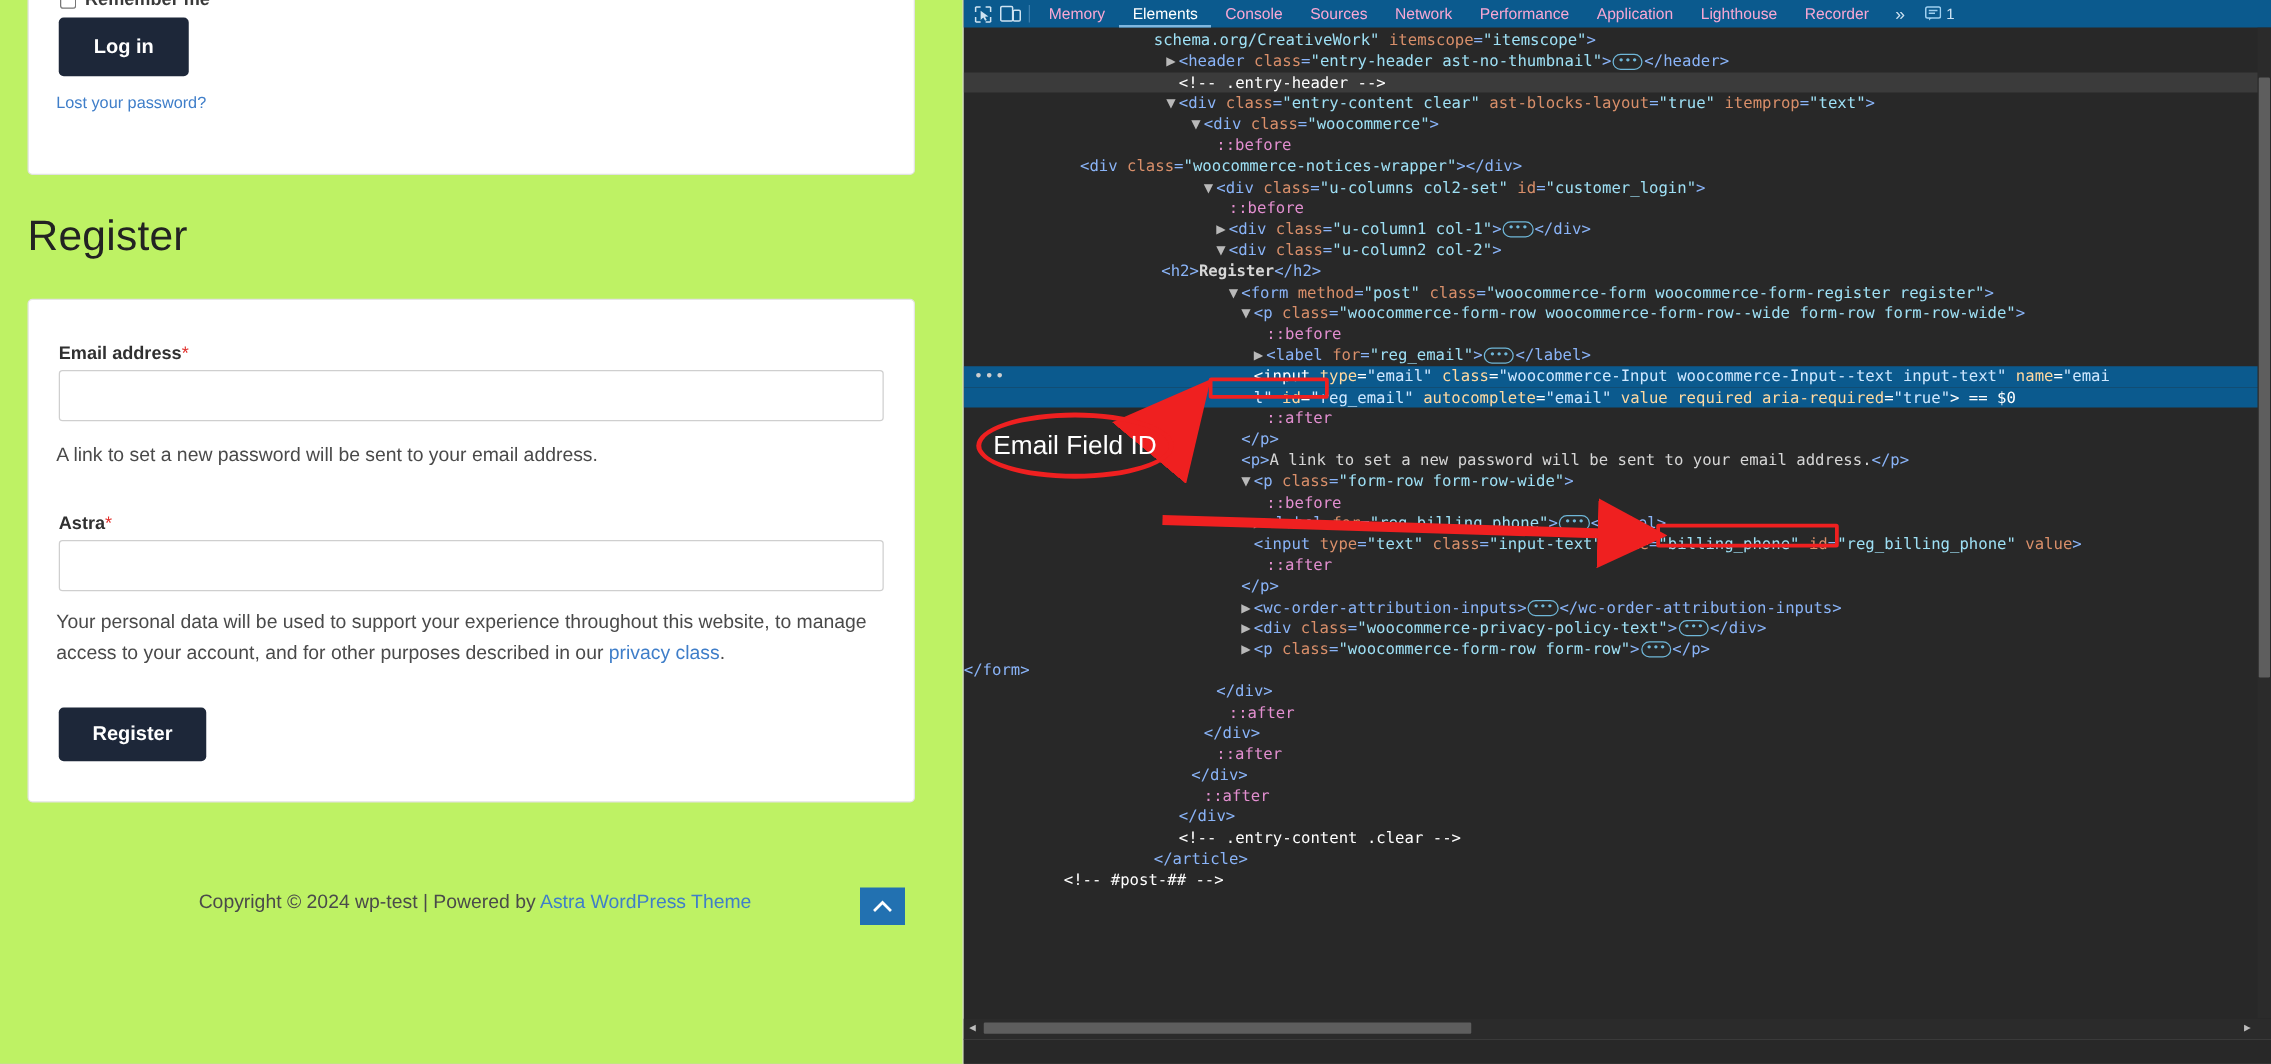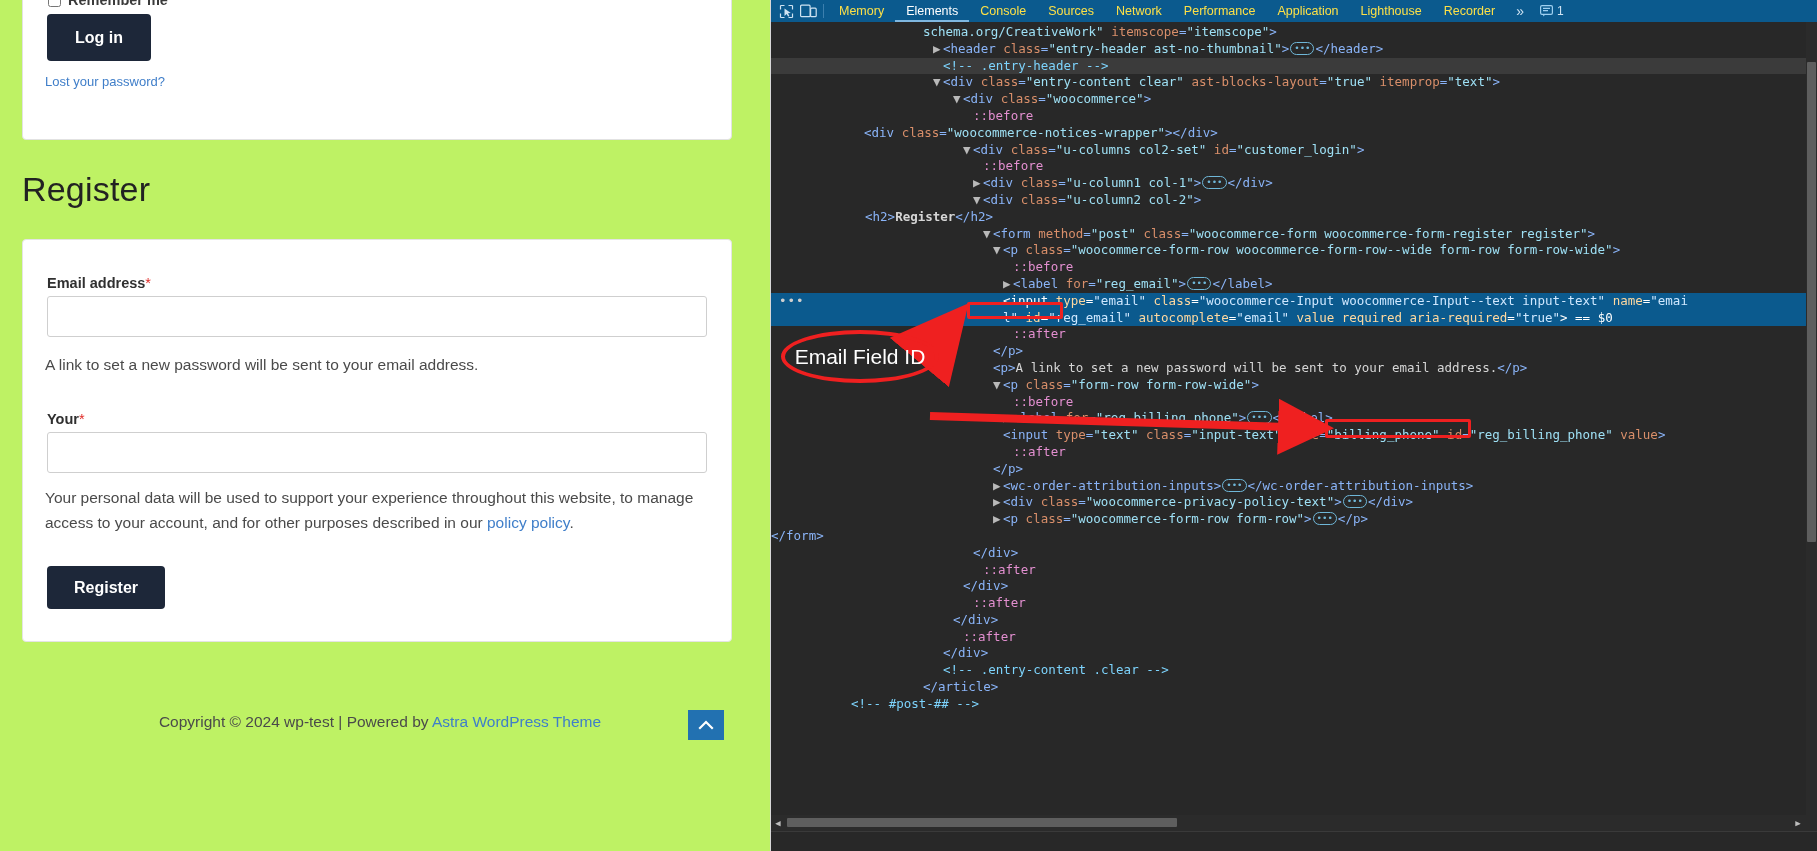--- a/index.html
+++ b/index.html
@@ -91,21 +91,21 @@
   }
   .dt-toolbar {
     height:22px; background:#0b5a8e; display:flex; align-items:center;
     flex:0 0 22px; padding-left:4px; position:relative;
   }
   .tool-icon { width:22px; height:18px; display:flex; align-items:center; justify-content:center; cursor:pointer; }
   .tool-icon svg { display:block; }
   .dt-sep { width:1px; height:14px; background:#3c7fae; margin:0 4px; }
   .dt-tabs { display:flex; align-items:center; height:22px; }
   .dt-tab {
-    color:#fde047; font-family:"Liberation Sans", sans-serif; font-size:12.5px;
+    color:#f9a8d4; font-family:"Liberation Sans", sans-serif; font-size:12.5px;
     padding:0 11px; line-height:22px; height:22px; cursor:pointer; white-space:nowrap;
   }
   .dt-tab.active { color:#ffffff; box-shadow: inset 0 -2px 0 #7fb7e0; }
   .dt-more { color:#cfe3f2; font-size:14px; padding:0 10px; cursor:pointer; font-family:"Liberation Sans", sans-serif;}
   .dt-issues { display:flex; align-items:center; gap:4px; padding:0 6px; cursor:pointer; }
   .dt-issues .cnt { color:#cfe3f2; font-size:12px; font-family:"Liberation Sans", sans-serif; }
 
   .dt-body { flex:1; display:flex; position:relative; overflow:hidden; }
   .dom-tree {
     flex:1; position:relative; overflow:hidden;
@@ -118,21 +118,21 @@
   .line.sel .tag, .line.sel .attr, .line.sel .val,
   .line.sel .txt, .line.sel .punc { color:#ffffff; }
   .line.sel .attr { color:#ffd9a0; }
   .line.sel .val  { color:#cfe8ff; }
 
   .tag   { color:#8ab4f8; }
   .attr  { color:#d98f6a; }
   .val   { color:#9ee0f5; }
   .punc  { color:#8ab4f8; }
   .txt   { color:#d6d6d6; }
-  .comment { color:#7dd3fc; }
+  .comment { color:#ffffff; }
   .pseudo { color:#e38fd0; }
 
   .tri { color:#b9b9b9; display:inline-block; width:10px; }
   .ell {
     display:inline-block; border:1px solid #6fb7d8; border-radius:7px;
     color:#6fb7d8; font-size:9px; line-height:8px; padding:1px 3px 2px;
     vertical-align:2px; margin:0 1px;
   }
   .dots3 { color:#cfcfcf; letter-spacing:1px; }
 
@@ -188,25 +188,25 @@
     <div class="reg-card"></div>
 
     <div class="field-label" style="left:47px; top:275px;">
       <span>Email address</span><span class="req">*</span>
     </div>
     <input class="text-input" style="left: 47px; top: 296px;" type="email" placeholder="" value="">
 
     <div class="helper-text" style="left:45px; top:353px; width:660px;">A link to set a new password will be sent to your email address.</div>
 
     <div class="field-label" style="left:47px; top:411px;">
-      <span>Your</span><span class="req">*</span>
+      <span>Astra</span><span class="req">*</span>
     </div>
     <input class="text-input" style="left: 47px; top: 432px;" type="text" placeholder="">
 
-    <div class="privacy-text"><span>Your personal data will be used to support your experience throughout this website, to manage access to your account, and for other purposes described in our </span><a href="#">policy policy</a><span>.</span></div>
+    <div class="privacy-text"><span>Your personal data will be used to support your experience throughout this website, to manage access to your account, and for other purposes described in our </span><a href="#">privacy class</a><span>.</span></div>
 
     <button class="btn-dark btn-register">Register</button>
 
     <div class="copyright"><span>Copyright © 2024 wp-test | Powered by </span><a href="#">Astra WordPress Theme</a></div>
 
     <div class="scrolltop">
       <span>
         <svg width="16" height="12" viewBox="0 0 16 12">
             <path d="M2 9 L8 3 L14 9" stroke="#ffffff" stroke-width="2.2" fill="none" stroke-linecap="square"></path>
           </svg>
@@ -260,21 +260,21 @@
           <div class="line" style="padding-left: 162px;"><span class="tri">▶</span><span class="punc">&lt;</span><span class="tag">header</span> <span class="attr">class</span><span class="punc">=</span><span class="val">"entry-header ast-no-thumbnail"</span><span class="punc">&gt;</span><span class="ell">•••</span><span class="punc">&lt;/</span><span class="tag">header</span><span class="punc">&gt;</span></div>
           <div class="line hl-grey" style="padding-left: 172px;"><span class="comment">&lt;!-- .entry-header --&gt;</span></div>
           <div class="line" style="padding-left: 162px;"><span class="tri">▼</span><span class="punc">&lt;</span><span class="tag">div</span> <span class="attr">class</span><span class="punc">=</span><span class="val">"entry-content clear"</span> <span class="attr">ast-blocks-layout</span><span class="punc">=</span><span class="val">"true"</span> <span class="attr">itemprop</span><span class="punc">=</span><span class="val">"text"</span><span class="punc">&gt;</span></div>
           <div class="line" style="padding-left: 182px;"><span class="tri">▼</span><span class="punc">&lt;</span><span class="tag">div</span> <span class="attr">class</span><span class="punc">=</span><span class="val">"woocommerce"</span><span class="punc">&gt;</span></div>
           <div class="line" style="padding-left: 202px;"><span class="pseudo">::before</span></div>
           <div class="line" style="padding-left: 93px;"><span class="punc">&lt;</span><span class="tag">div</span> <span class="attr">class</span><span class="punc">=</span><span class="val">"woocommerce-notices-wrapper"</span><span class="punc">&gt;&lt;/</span><span class="tag">div</span><span class="punc">&gt;</span></div>
           <div class="line" style="padding-left: 192px;"><span class="tri">▼</span><span class="punc">&lt;</span><span class="tag">div</span> <span class="attr">class</span><span class="punc">=</span><span class="val">"u-columns col2-set"</span> <span class="attr">id</span><span class="punc">=</span><span class="val">"customer_login"</span><span class="punc">&gt;</span></div>
           <div class="line" style="padding-left: 212px;"><span class="pseudo">::before</span></div>
           <div class="line" style="padding-left: 202px;"><span class="tri">▶</span><span class="punc">&lt;</span><span class="tag">div</span> <span class="attr">class</span><span class="punc">=</span><span class="val">"u-column1 col-1"</span><span class="punc">&gt;</span><span class="ell">•••</span><span class="punc">&lt;/</span><span class="tag">div</span><span class="punc">&gt;</span></div>
           <div class="line" style="padding-left: 202px;"><span class="tri">▼</span><span class="punc">&lt;</span><span class="tag">div</span> <span class="attr">class</span><span class="punc">=</span><span class="val">"u-column2 col-2"</span><span class="punc">&gt;</span></div>
-          <div class="line" style="padding-left: 94px;"><span class="punc">&lt;</span><span class="tag">h2</span><span class="punc">&gt;</span><span class="txt" style="font-weight:bold">Register</span><span class="punc">&lt;/</span><span class="tag">h2</span><span class="punc">&gt;</span></div>
+          <div class="line" style="padding-left: 118px; margin-left: 40px;"><span class="punc">&lt;</span><span class="tag">h2</span><span class="punc">&gt;</span><span class="txt" style="font-weight:bold">Register</span><span class="punc">&lt;/</span><span class="tag">h2</span><span class="punc">&gt;</span></div>
           <div class="line" style="padding-left: 212px;"><span class="tri">▼</span><span class="punc">&lt;</span><span class="tag">form</span> <span class="attr">method</span><span class="punc">=</span><span class="val">"post"</span> <span class="attr">class</span><span class="punc">=</span><span class="val">"woocommerce-form woocommerce-form-register register"</span><span class="punc">&gt;</span></div>
           <div class="line" style="padding-left: 222px;"><span class="tri">▼</span><span class="punc">&lt;</span><span class="tag">p</span> <span class="attr">class</span><span class="punc">=</span><span class="val">"woocommerce-form-row woocommerce-form-row--wide form-row form-row-wide"</span><span class="punc">&gt;</span></div>
           <div class="line" style="padding-left: 242px;"><span class="pseudo">::before</span></div>
           <div class="line" style="padding-left: 232px;"><span class="tri">▶</span><span class="punc">&lt;</span><span class="tag">label</span> <span class="attr">for</span><span class="punc">=</span><span class="val">"reg_email"</span><span class="punc">&gt;</span><span class="ell">•••</span><span class="punc">&lt;/</span><span class="tag">label</span><span class="punc">&gt;</span></div>
           <div class="line sel" style="padding-left: 232px;"><span class="dots3" style="position:absolute;left:8px;">•••</span><span class="punc">&lt;</span><span class="tag">input</span> <span class="attr">type</span><span class="punc">=</span><span class="val">"email"</span> <span class="attr">class</span><span class="punc">=</span><span class="val">"woocommerce-Input woocommerce-Input--text input-text"</span> <span class="attr">name</span><span class="punc">=</span><span class="val">"emai</span></div>
           <div class="line sel" style="padding-left: 232px;"><span class="val">l"</span> <span class="attr">id</span><span class="punc">=</span><span class="val">"reg_email"</span> <span class="attr">autocomplete</span><span class="punc">=</span><span class="val">"email"</span> <span class="attr">value</span> <span class="attr">required</span> <span class="attr">aria-required</span><span class="punc">=</span><span class="val">"true"</span><span class="punc">&gt;</span> <span class="txt">== $0</span></div>
           <div class="line" style="padding-left: 242px;"><span class="pseudo">::after</span></div>
           <div class="line" style="padding-left: 222px;"><span class="punc">&lt;/</span><span class="tag">p</span><span class="punc">&gt;</span></div>
           <div class="line" style="padding-left: 222px;"><span class="punc">&lt;</span><span class="tag">p</span><span class="punc">&gt;</span><span class="txt">A link to set a new password will be sent to your email address.</span><span class="punc">&lt;/</span><span class="tag">p</span><span class="punc">&gt;</span></div>
           <div class="line" style="padding-left: 222px;"><span class="tri">▼</span><span class="punc">&lt;</span><span class="tag">p</span> <span class="attr">class</span><span class="punc">=</span><span class="val">"form-row form-row-wide"</span><span class="punc">&gt;</span></div>

